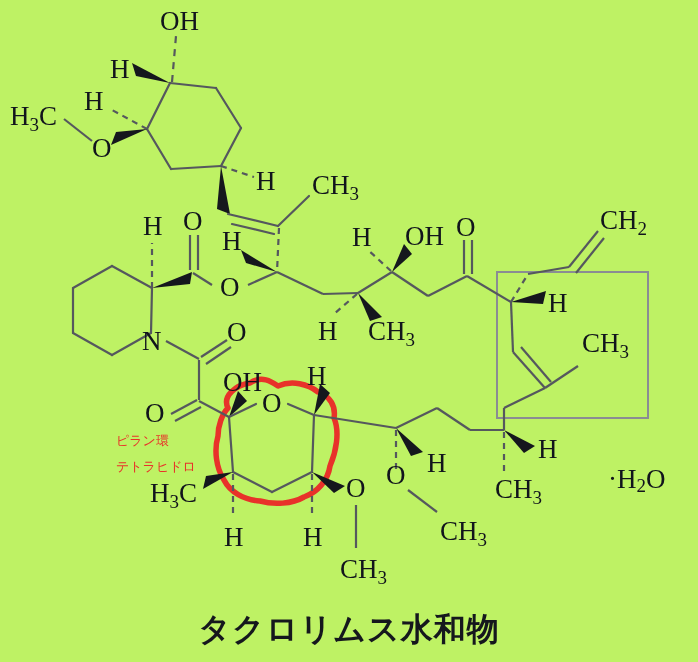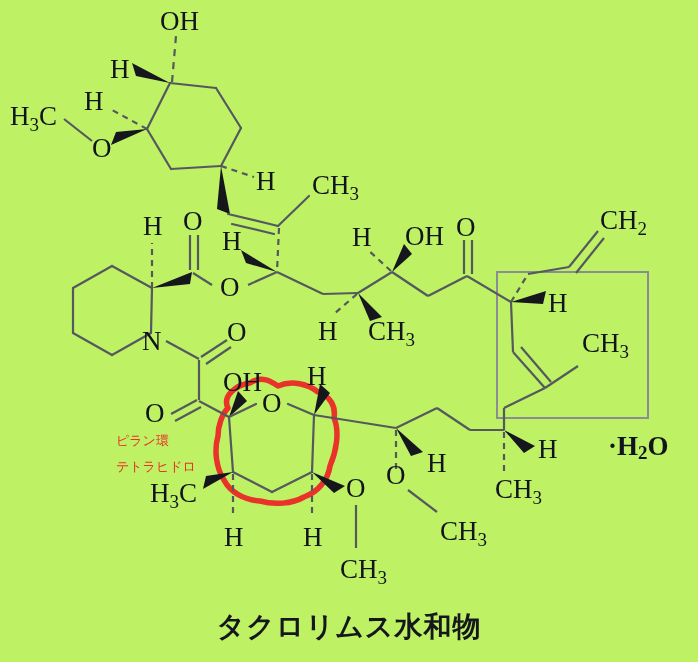--- a/index.html
+++ b/index.html
@@ -33,21 +33,21 @@
   .atom-label .sub {
     font-size: 19px;
   }
   .caption {
     position: absolute;
     left: 0;
     width: 698px;
     top: 608px;
     text-align: center;
     font-family: "DejaVu Sans", "Liberation Sans", sans-serif;
-    font-size: 28px;
+    font-size: 32px;
     font-weight: bold;
     color: #15171d;
     letter-spacing: 1px;
   }
   .annot-text {
     position: absolute;
     font-family: "DejaVu Sans", "Liberation Sans", sans-serif;
     font-size: 13px;
     color: #e8322a;
     line-height: 26px;
@@ -318,19 +318,19 @@
       <tspan>CH</tspan><tspan class="sub" dy="6">3</tspan>
     </text>
 
   </svg>
 
   <div class="annot-text" style="left:116px; top:428px;">
     <div>ピラン環</div>
     <div>テトラヒドロ</div>
   </div>
 
-  <div class="hydrate" style="left:608px; top:431px;font-weight:bold;">
+  <div class="hydrate" style="left:608px; top:464px;">
     <span>·</span><span>H</span><span class="sub">2</span><span>O</span>
   </div>
 
   <div class="caption">タクロリムス水和物</div>
 
 </div>
 
 </body></html>

